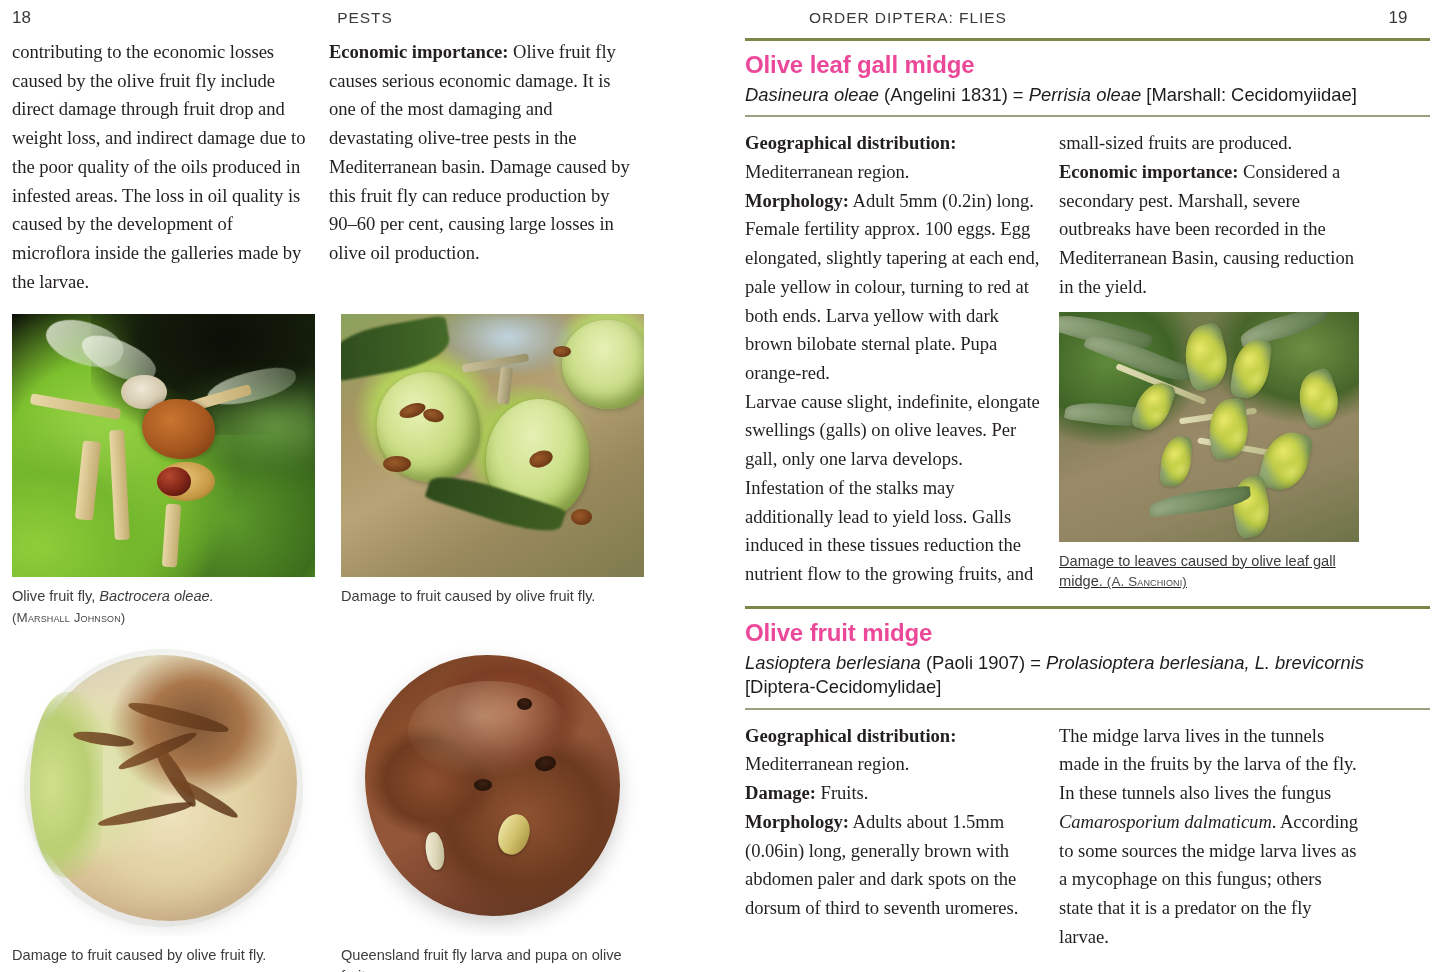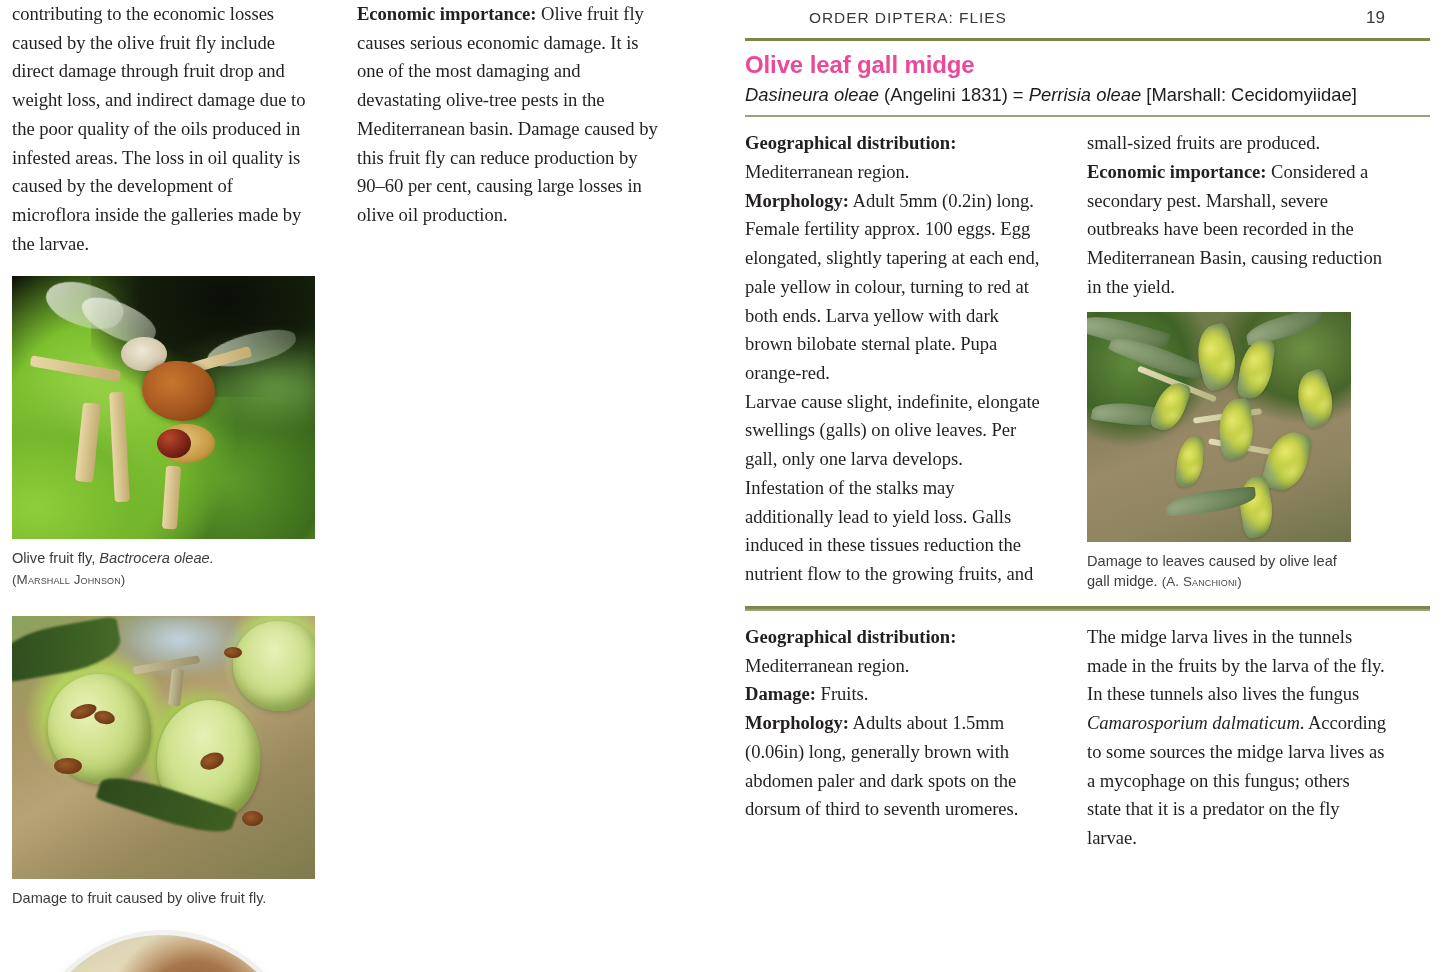--- a/index.html
+++ b/index.html
@@ -49,53 +49,52 @@
   .running-head .folio {
     width: 64px;
     font-size: 17px;
     letter-spacing: 0;
   }
   .running-head .title-c {
     flex: 1;
   }
   .running-head .folio-right {
     width: 64px;
-    text-align: left;
+    text-align: center;
     font-size: 17px;
     letter-spacing: 0;
   }
   .rh-left .title-c { text-align: center; margin-right: 64px; }
 
   
   .cols {
     display: flex;
-    gap: 42px;
+    gap: 14px;
   }
   .col {
     width: 303px;
   }
   .col-r { width: 300px; }
   p.body {
     margin: 0;
     font-size: 18.6px;
     line-height: 1.545;
     text-align: left;
     letter-spacing: -0.002em;
   }
   p.body + p.body { margin-top: 0; }
   .lead { font-weight: bold; }
 
   
   .figrow {
     display: flex;
     gap: 26px;
-    flex-direction: column;
   }
   .fig { width: 303px; }
-  .fig-r { width: 264px; }
+  .fig-r { width: 300px; text-decoration: underline; }
   .photo {
     width: 100%;
     display: block;
     position: relative;
     overflow: hidden;
   }
   .caption {
     font-family: "Liberation Sans", sans-serif;
     font-size: 14.6px;
     line-height: 1.42;
@@ -386,20 +385,24 @@
   .ph-gall .st2 { left: 40%; top: 44%; width: 26%; height: 2.5%; transform: rotate(-8deg); }
   .ph-gall .st3 { left: 46%; top: 58%; width: 30%; height: 2.5%; transform: rotate(10deg); }
 </style>
 </head>
 <body>
 
 <div class="spread">
 
   <div class="page page-left">
 
+    <div class="running-head rh-left">
+      <div class="folio">18</div>
+      <div class="title-c">PESTS</div>
+    </div>
 
     <div class="cols">
       <div class="col">
         <p class="body">contributing to the economic losses caused by the olive fruit fly include direct damage through fruit drop and weight loss, and indirect damage due to the poor quality of the oils produced in infested areas. The loss in oil quality is caused by the development of microflora inside the galleries made by the larvae.</p>
       </div>
       <div class="col">
         <p class="body"><span class="lead">Economic importance:</span><span> Olive fruit fly causes serious economic damage. It is one of the most damaging and devastating olive-tree pests in the Mediterranean basin. Damage caused by this fruit fly can reduce production by 90–60 per cent, causing large losses in olive oil production.</span></p>
       </div>
     </div>
 
@@ -523,20 +526,24 @@
             <div class="galled gl4"></div>
             <div class="galled gl5"></div>
             <div class="leaf lf5"></div>
           </div>
           <div class="caption"><span>Damage to leaves caused by olive leaf gall midge. </span><span class="credit">(A. Sanchioni)</span></div>
         </div>
       </div>
     </div>
 
     <div class="rule" style="margin-top:14px"></div>
+    <div class="species-head">
+      <div class="species-common">Olive fruit midge</div>
+      <div class="species-sci"><i>Lasioptera berlesiana</i><span> (Paoli 1907) = </span><i>Prolasioptera berlesiana, L. brevicornis</i><span> [Diptera-Cecidomylidae]</span></div>
+    </div>
     <div class="rule-thin"></div>
 
     <div class="cols" style="margin-top:12px">
       <div class="col col-r">
         <p class="body"><span class="lead">Geographical distribution:</span><span> Mediterranean region.</span></p>
         <p class="body"><span class="lead">Damage:</span><span> Fruits.</span></p>
         <p class="body"><span class="lead">Morphology:</span><span> Adults about 1.5mm (0.06in) long, generally brown with abdomen paler and dark spots on the dorsum of third to seventh uromeres.</span></p>
 
       </div>
 

